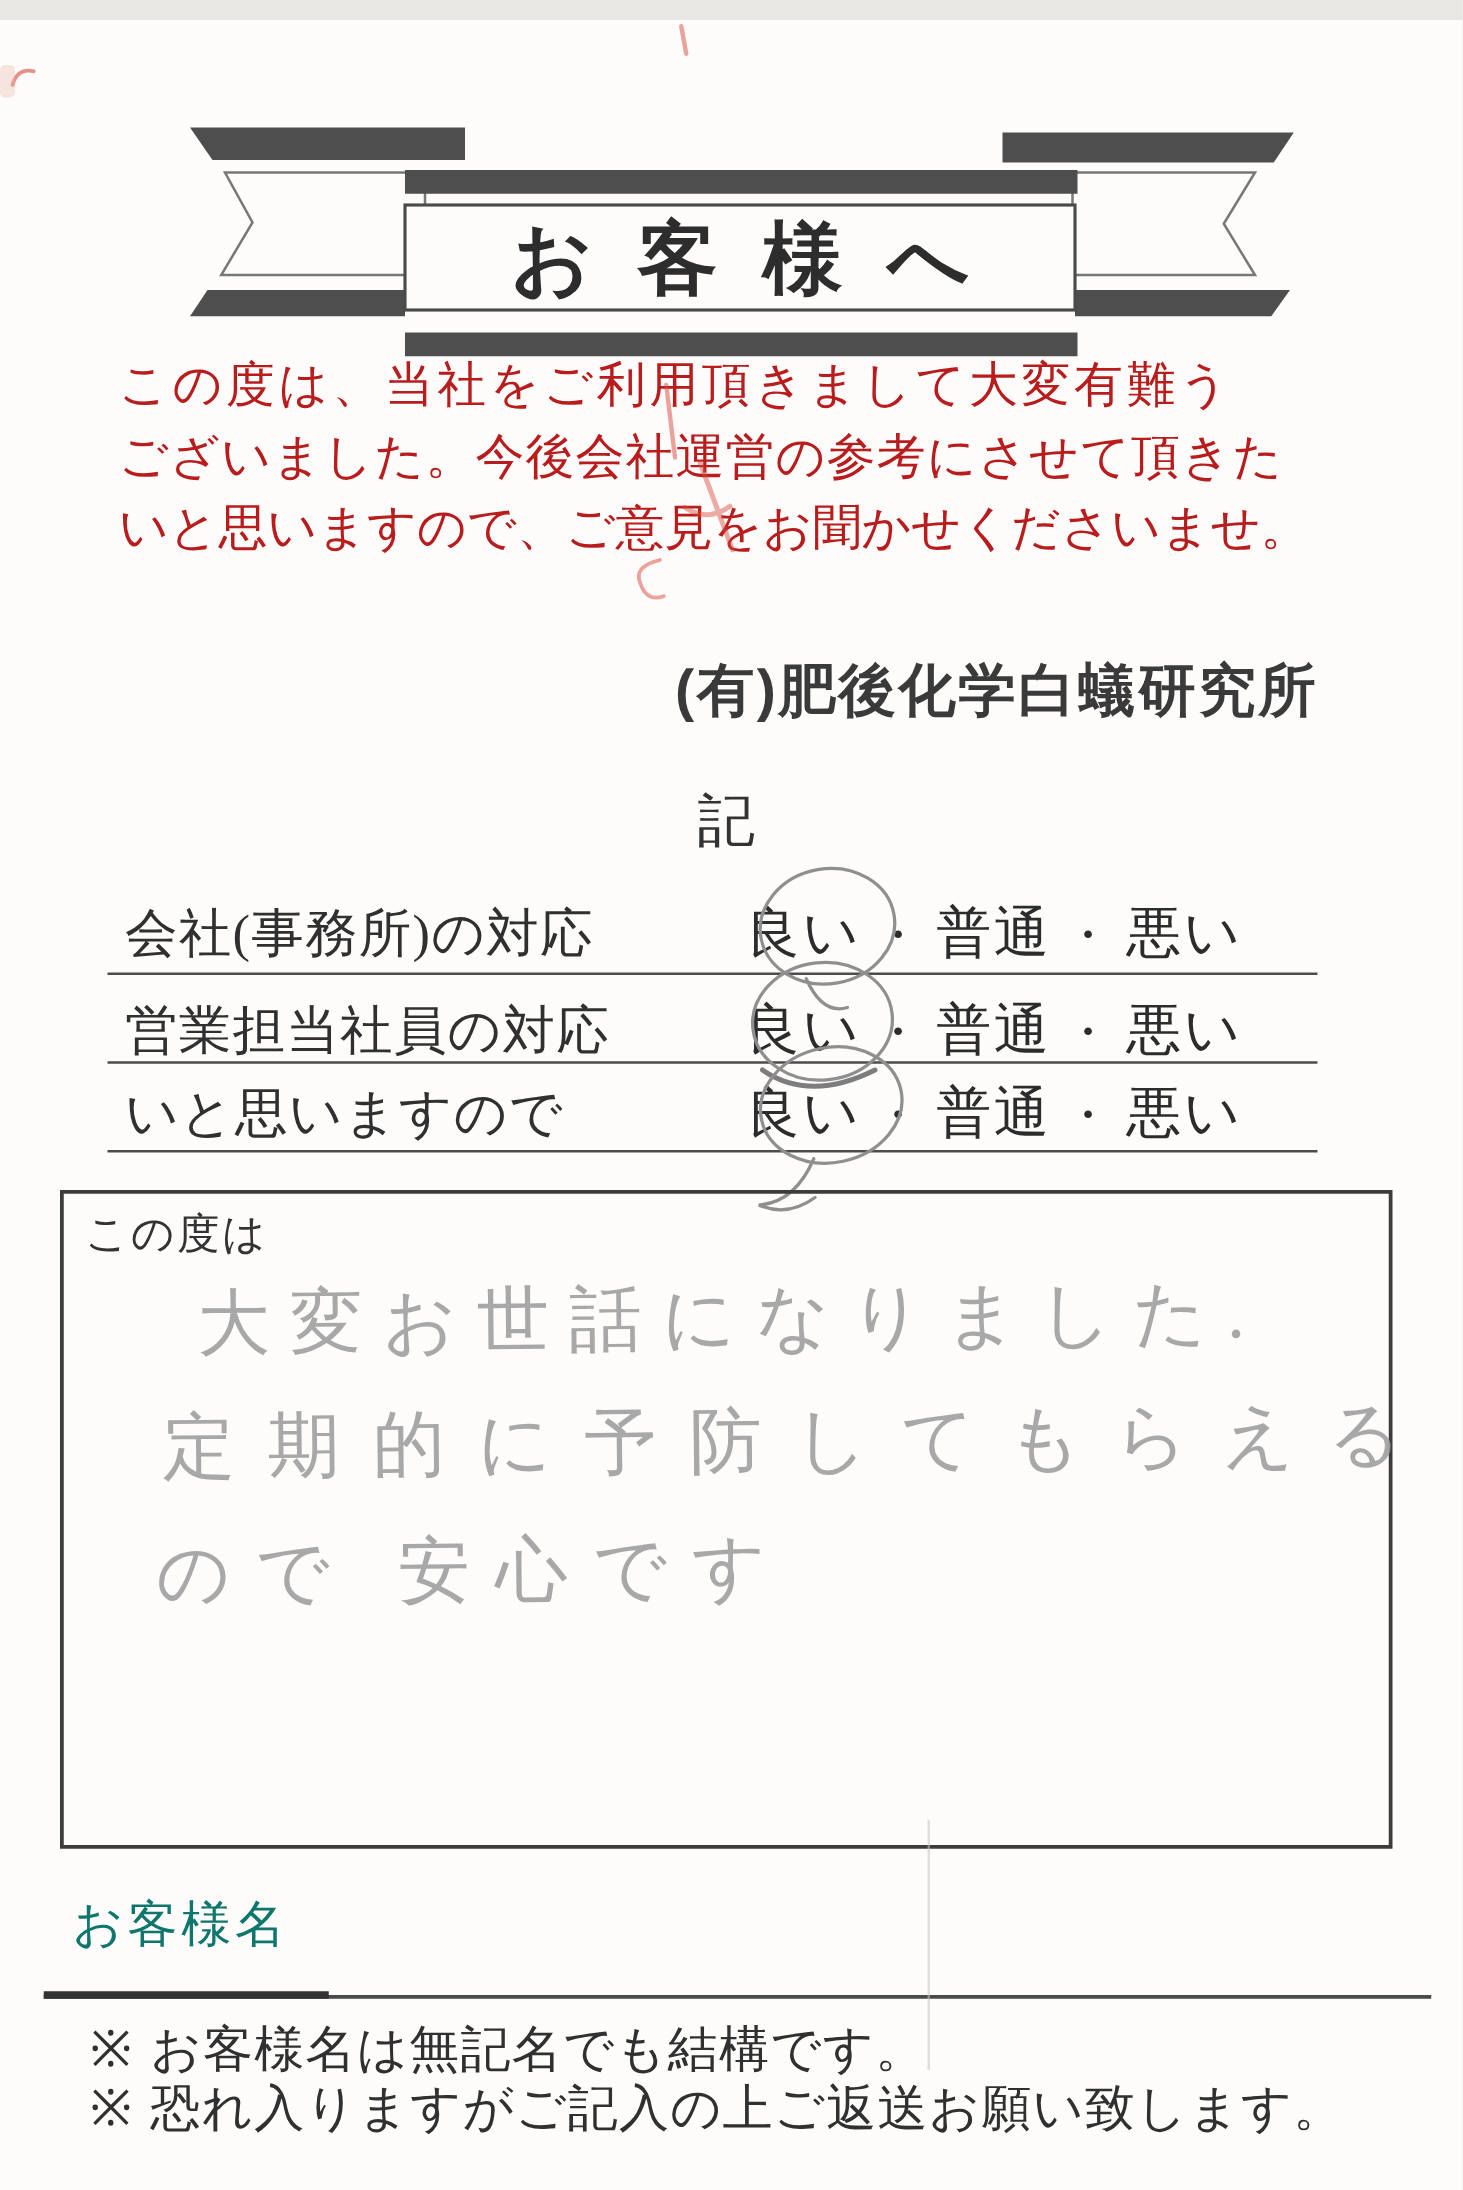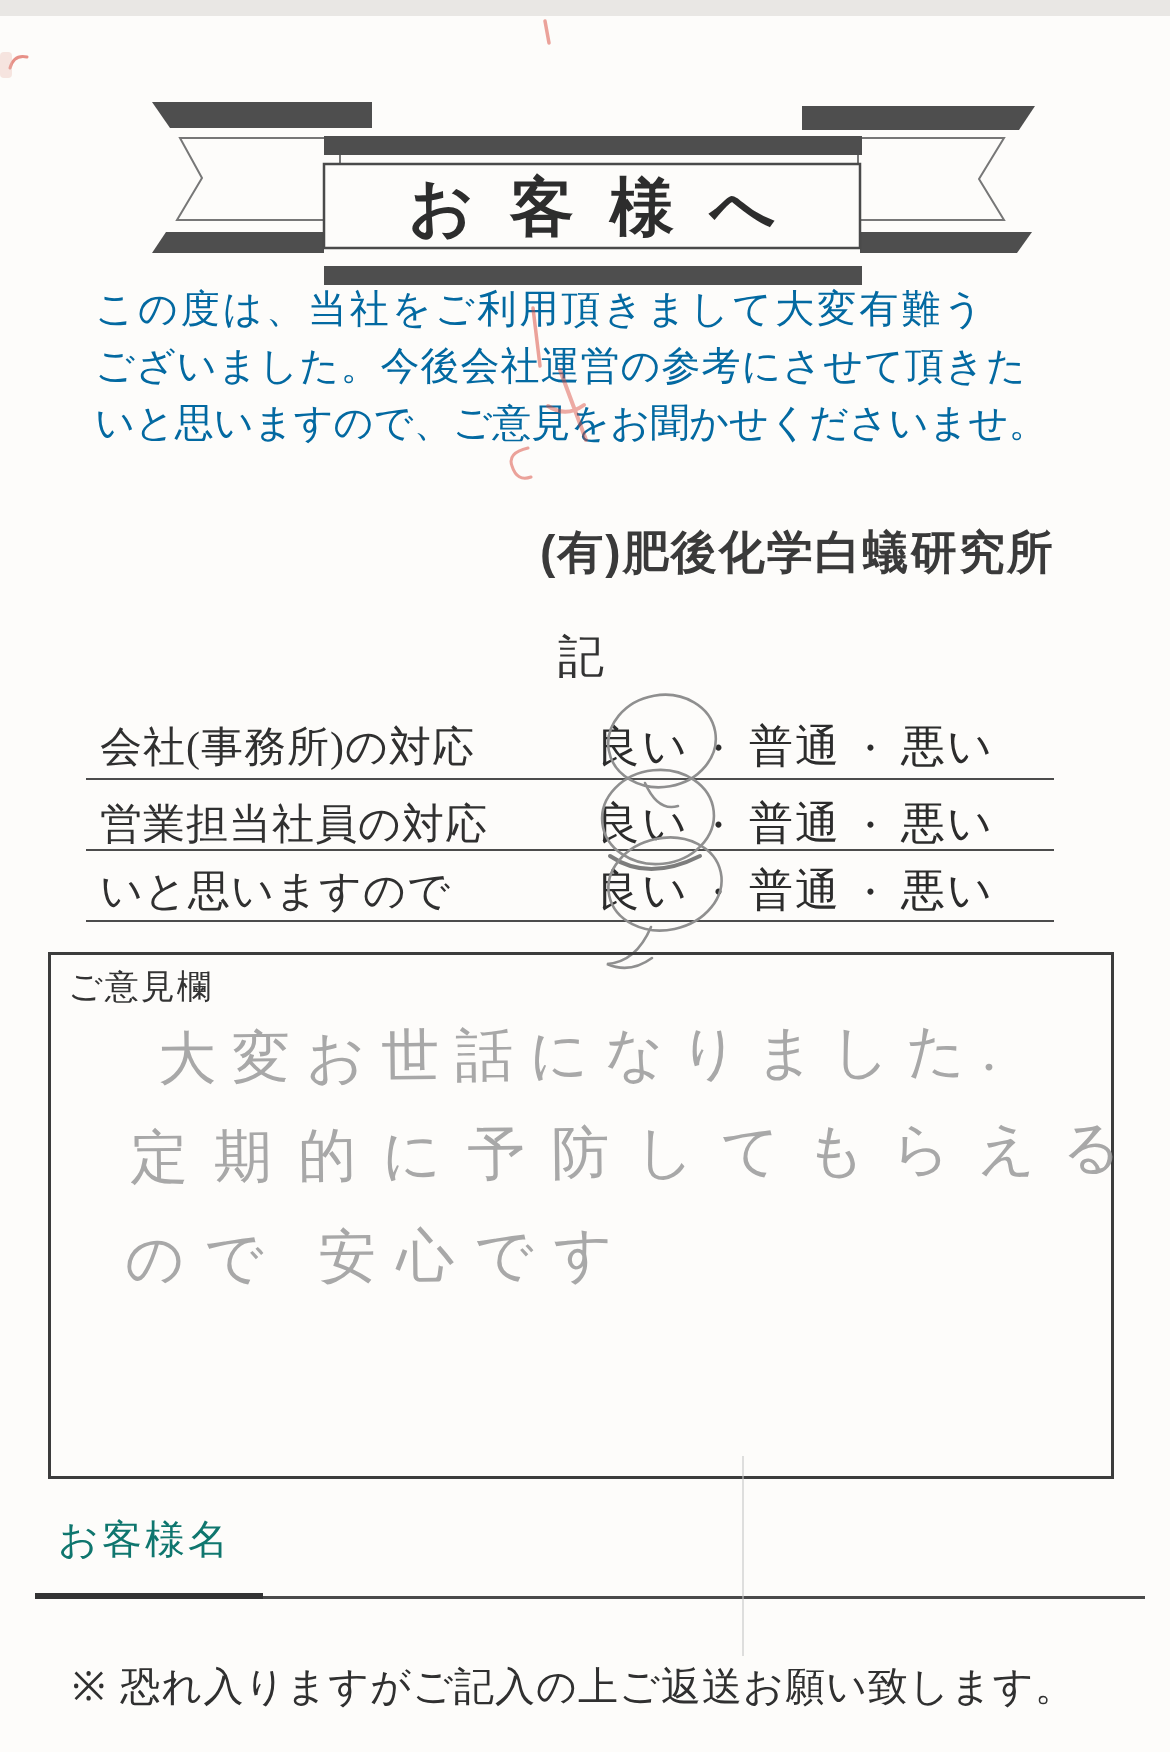--- a/index.html
+++ b/index.html
@@ -10,21 +10,21 @@
   }
   .abs{position:absolute;}
   
   #banner-title{
     left:324px;top:150px;width:536px;height:82px;
     display:flex;align-items:center;justify-content:center;
     font-size:64px;font-weight:700;color:#2d2d2d;
     letter-spacing:36px;text-indent:36px;
   }
   
-  .intro-line{left:95px;width:880px;font-size:39px;line-height:57px;color:#0369a1;white-space:nowrap;}
+  .intro-line{left:95px;width:880px;font-size:39px;line-height:57px;color:#b91c1c;white-space:nowrap;}
   
   #company-name{
     left:540px;top:506px;font-size:46px;font-weight:700;color:#3a3a3a;
     font-family:"Liberation Sans", sans-serif;letter-spacing:2px;white-space:nowrap;
   }
   #note-marker{left:558px;top:610px;font-size:46px;color:#333;letter-spacing:2px;}
   
   .row-label{left:100px;font-size:42px;color:#303030;letter-spacing:1px;white-space:nowrap;}
   .row-options{left:596px;font-size:44px;color:#2c2c2c;white-space:nowrap;letter-spacing:2px;}
   .row-options .sep{margin:0 10px;font-size:38px;color:#2c2c2c;}
@@ -106,29 +106,32 @@
     <g fill="none" stroke="#d9473a" stroke-linecap="round">
       <path d="M 10 52 Q 14 38 27 41" stroke-width="3" opacity="0.6"></path>
       <path d="M 545 5 L 549 27" stroke-width="3.5" opacity="0.5"></path>
       <path d="M 533 292 L 540 350" stroke-width="3.5" opacity="0.5"></path>
       <path d="M 560 354 L 586 424 M 548 390 Q 566 402 584 389" stroke-width="4" opacity="0.45"></path>
       <path d="M 528 432 Q 507 437 512 450 Q 517 466 531 461" stroke-width="3" opacity="0.5"></path>
     </g>
   </svg>
 
   <div class="abs" id="comment-box"></div>
-  <div class="abs" id="comment-label">ご意見欄</div>
+  <div class="abs" id="comment-label">この度は</div>
   <div class="abs hand" id="hand-1">大変お世話になりました.</div>
   <div class="abs hand" id="hand-2">定期的に予防してもらえる</div>
   <div class="abs hand" id="hand-3">ので 安心です</div>
 
   <div class="abs" id="customer-name-label">お客様名</div>
   <div class="abs" id="name-line"></div>
   <div class="abs" id="name-line-thick"></div>
 
+  <div class="abs footnote" style="top:1594px;">
+    <span class="fn-marker">※</span><span>お客様名は無記名でも結構です。</span>
+  </div>
   <div class="abs footnote" style="top:1641px;">
     <span class="fn-marker">※</span><span>恐れ入りますがご記入の上ご返送お願い致します。</span>
   </div>
 
   <div class="abs" id="scan-streak-v"></div>
   <div class="abs" id="bottom-smudge"></div>
   <div class="abs" id="edge-pink"></div>
 
 </div>
 

